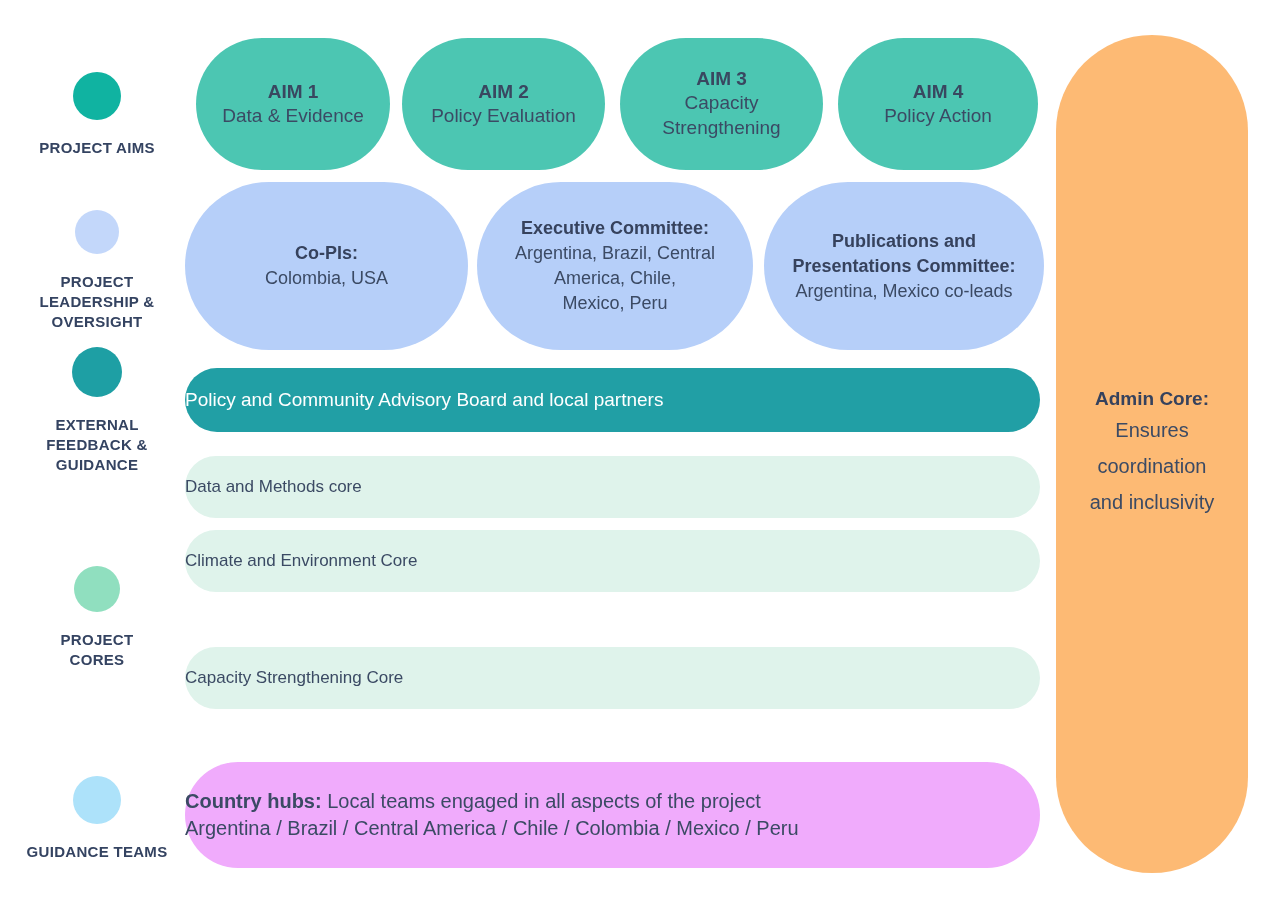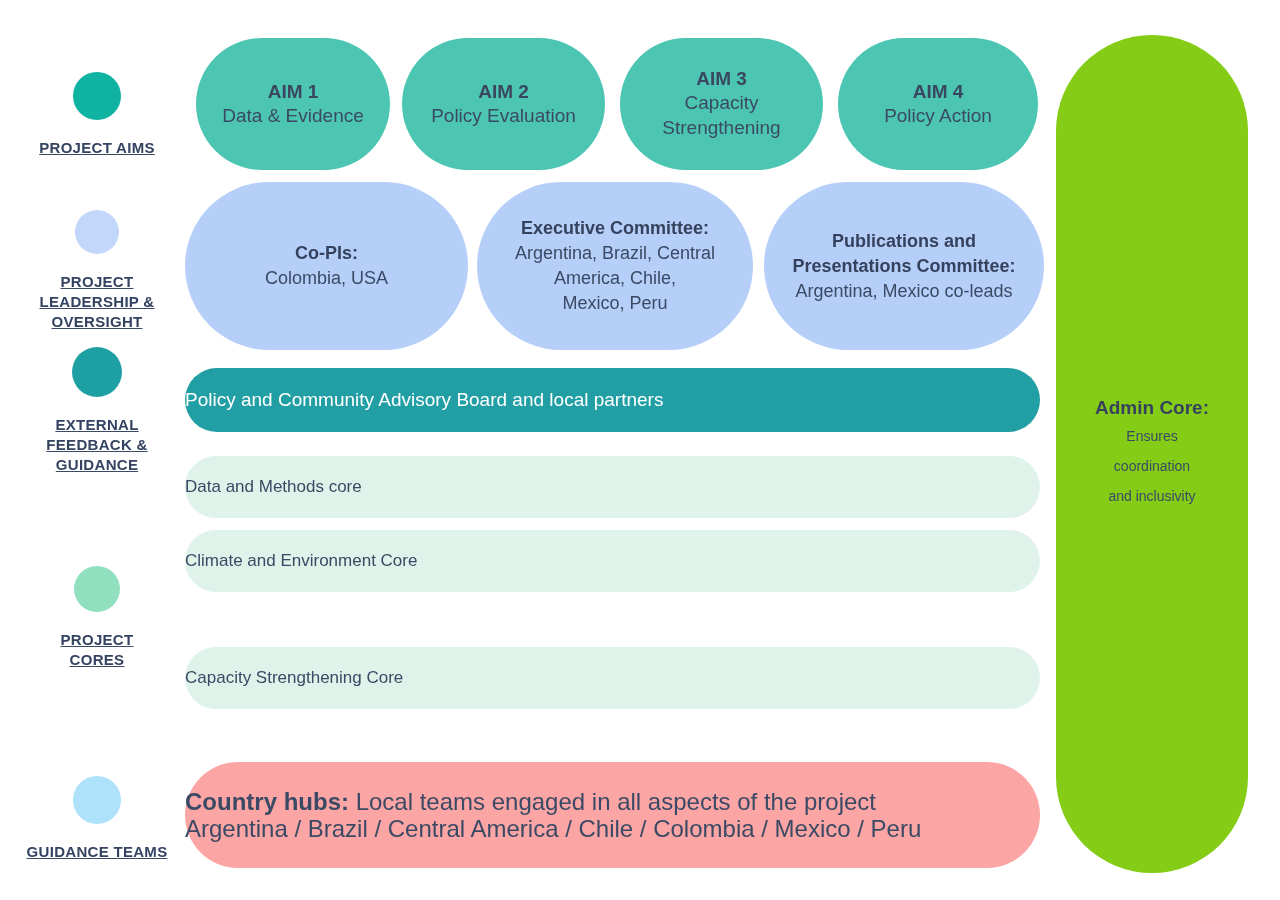--- a/index.html
+++ b/index.html
@@ -3,21 +3,21 @@
 <meta charset="utf-8">
 <style>
   html,body{margin:0;padding:0;background:#ffffff;}
   .canvas{
     position:relative;width:1280px;height:900px;background:#ffffff;overflow:hidden;
     font-family:"Liberation Sans", sans-serif;color:#3B4A64;
   }
   .b{font-weight:bold;}
 
   
-  .side{position:absolute;left:16px;width:162px;text-align:center;text-decoration:underline;}
+  .side{position:absolute;left:16px;width:162px;text-align:center;}
   .dot{border-radius:50%;margin:0 auto;}
   .side-label{
     margin-top:18px;font-size:15px;font-weight:bold;letter-spacing:.3px;
     line-height:20px;color:#344361;white-space:pre-line;
   }
   .g1{top:72px;}  .g1 .dot{width:48px;height:48px;background:#10B3A1;}
   .g2{top:210px;} .g2 .dot{width:44px;height:44px;background:#C3D7FA;}
   .g3{top:347px;} .g3 .dot{width:50px;height:50px;background:#1E9FA4;}
   .g4{top:566px;} .g4 .dot{width:46px;height:46px;background:#90DFBF;}
   .g5{top:776px;} .g5 .dot{width:48px;height:48px;background:#ADE2FA;}
@@ -49,31 +49,31 @@
 
   
   .bar{
     position:absolute;left:185px;width:855px;box-sizing:border-box;
     display:flex;flex-direction:column;justify-content:center;align-items:flex-start;text-align:center;
   }
   .advisory{top:368px;height:64px;border-radius:32px;background:#219FA5;
     color:#ffffff;font-size:19px;}
   .core{height:62px;border-radius:31px;background:#DFF3EB;font-size:17px;color:#3B4A64;}
   .c1{top:456px;} .c2{top:530px;} .c3{top:604px;} .c4{top:647px;}
-  .country{top:762px;height:106px;border-radius:53px;background:#fca5a5;
-    font-size:24px;line-height:27px;color:#3B4A64;}
+  .country{top:762px;height:106px;border-radius:53px;background:#f0abfc;
+    font-size:20px;line-height:27px;color:#3B4A64;}
 
   
   .admin{
     position:absolute;left:1056px;top:35px;width:192px;height:838px;border-radius:96px;
-    background:#84cc16;display:flex;flex-direction:column;justify-content:center;
+    background:#fdba74;display:flex;flex-direction:column;justify-content:center;
     align-items:center;text-align:center;padding:0 16px;box-sizing:border-box;
   }
   .admin-head{font-size:19px;font-weight:bold;color:#36425D;margin-bottom:2px;}
-  .admin-body{font-size:14px;line-height:30px;color:#3B4A64;white-space:pre-line;}
+  .admin-body{font-size:20px;line-height:36px;color:#3B4A64;white-space:pre-line;}
 </style>
 </head>
 <body>
 
 <div class="canvas">
 
   <div class="side g1">
     <div class="dot"></div>
     <div class="side-label">PROJECT AIMS</div>
   </div>

